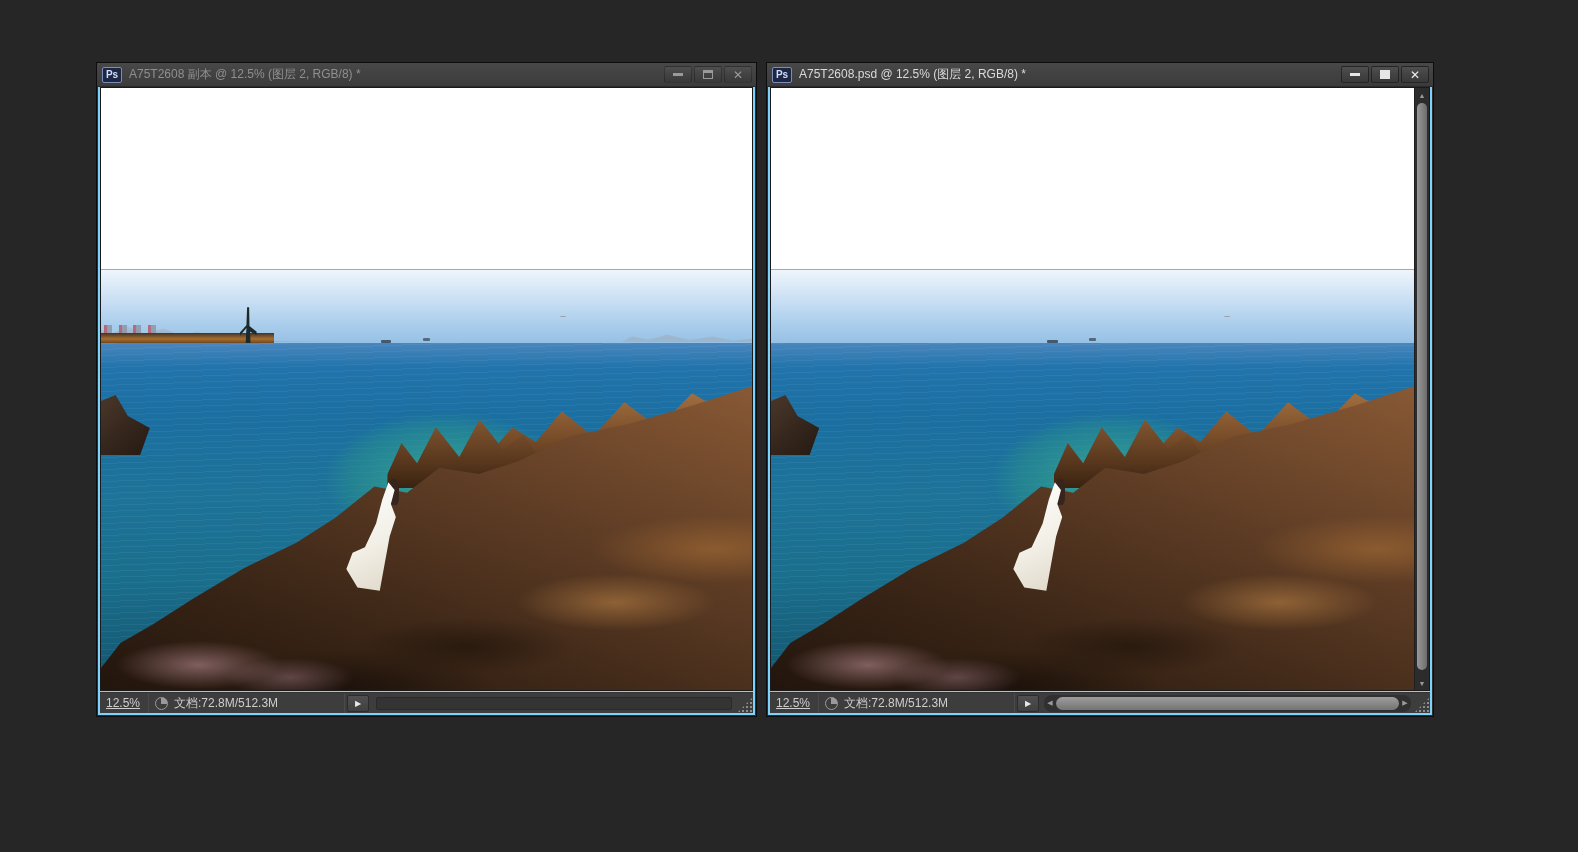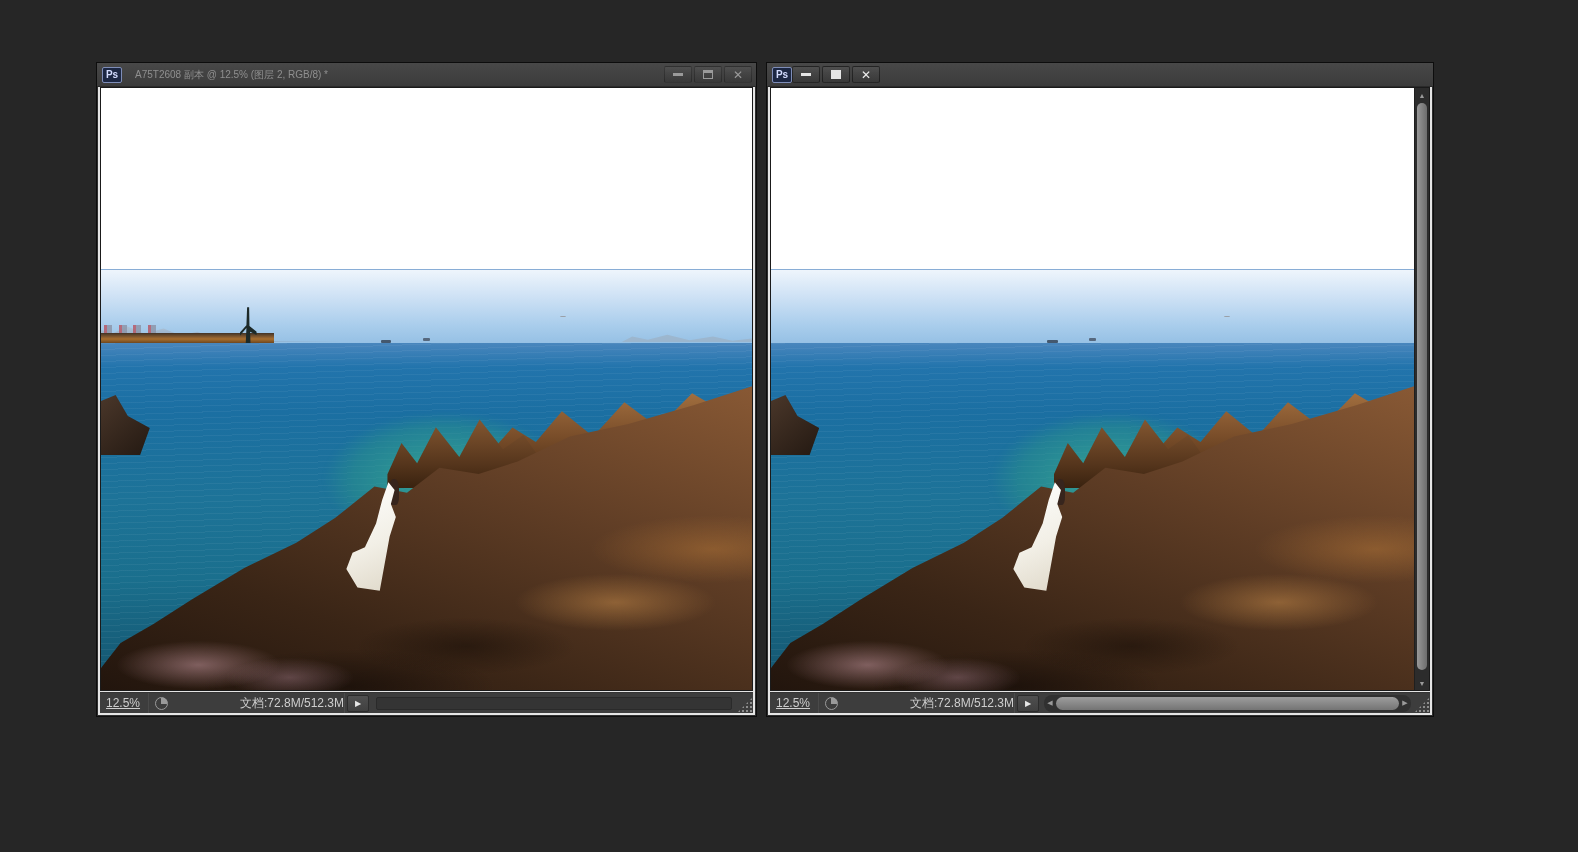--- a/index.html
+++ b/index.html
@@ -1,32 +1,32 @@
 <!DOCTYPE html>
 <html><head>
 <meta charset="utf-8">
 <style>
   * { margin:0; padding:0; box-sizing:border-box; }
   html,body { width:1578px; height:852px; overflow:hidden; }
   body { background:#262626; font-family:"Liberation Sans","DejaVu Sans",sans-serif; position:relative; }
 
   
-  .window { position:absolute; top:62px; height:655px; background:#e5e5e5;
+  .window { position:absolute; top:62px; height:655px; background:#7dd3fc;
             border:1px solid #0d0d0d; display:flex; flex-direction:column;
             box-shadow:0 0 0 1px #2f2f2f inset; }
   .window.left  { left:96px;  width:661px; }
   .window.right { left:766px; width:668px; }
 
   .titlebar { height:24px; flex:0 0 24px; display:flex; align-items:center;
               background:linear-gradient(#484848,#3b3b3b);
               border-bottom:1px solid #2a2a2a; padding:0 2px 0 5px; }
   .ps-badge { width:20px; height:16px; background:#1c2743; border:1px solid #7e8db8;
               color:#d4ddff; font-size:10px; font-weight:bold; line-height:14px;
               text-align:center; border-radius:2px; flex:0 0 auto; }
-  .title-text { flex:1; font-size:10px; margin-left:13px; white-space:nowrap;
+  .title-text { flex:1; font-size:12px; margin-left:7px; white-space:nowrap;
                 overflow:hidden; text-overflow:ellipsis; }
   .window.inactive .title-text { color:#8f8f8f; }
   .window.active   .title-text { color:#dadada; }
 
   .win-controls { display:flex; align-items:center; gap:2px; flex:0 0 auto; margin-right:2px; }
   .win-btn { width:28px; height:17px; border:1px solid rgba(0,0,0,.45); border-radius:2px;
              background:linear-gradient(rgba(255,255,255,.05),rgba(0,0,0,.08));
              display:flex; align-items:center; justify-content:center; cursor:pointer; }
   .window.inactive .win-btn { border-color:rgba(0,0,0,.25); }
   .glyph-min { width:10px; height:3px; background:#9a9a9a; }
@@ -107,21 +107,21 @@
               background:linear-gradient(90deg,#989898,#6d6d6d); cursor:grab; }
 
   
   .statusbar { flex:0 0 21px; margin:1px 3px 3px; display:flex; align-items:center;
                background:#3d3d3d; border-top:1px solid #333; font-size:12px; color:#cecece; }
   .zoom-field { flex:0 0 auto; padding:0 8px 0 6px; cursor:text;text-decoration:underline; }
   .sb-div { width:1px; height:100%; background:#2c2c2c; border-right:1px solid #4a4a4a; flex:0 0 auto; }
   .pie-icon { flex:0 0 auto; width:13px; height:13px; margin:0 6px; border-radius:50%;
               border:1px solid #9a9a9a;
               background:conic-gradient(#9a9a9a 0 100deg, rgba(0,0,0,0) 100deg 360deg); cursor:pointer; }
-  .doc-info { flex:0 0 auto; width:170px; text-align:right; white-space:nowrap; }
+  .doc-info { flex:0 0 auto; width:170px; text-align:left; white-space:nowrap; }
   .flyout-btn { flex:0 0 auto; width:22px; height:17px; margin:0 2px;
                 display:flex; align-items:center; justify-content:center;
                 background:linear-gradient(#4f4f4f,#404040); border:1px solid #2c2c2c;
                 border-radius:2px; color:#e8e8e8; font-size:8px; cursor:pointer; }
   .htrack-empty { flex:1; height:13px; margin:0 5px; background:#343434;
                   border:1px solid #2a2a2a; border-radius:2px; }
   .hscroll { flex:1; display:flex; align-items:center; height:17px; margin:0 3px;
              background:#303030; border-radius:8px; }
   .hs-arrow { flex:0 0 12px; text-align:center; color:#9a9a9a; font-size:7px; cursor:pointer; }
   .hs-thumb { flex:1; height:13px; border-radius:7px;
@@ -180,20 +180,21 @@
     <div class="sb-div"></div>
     <div class="flyout-btn">▶</div>
     <div class="htrack-empty"></div>
     <div class="grip"></div>
   </div>
 </div>
 
 <div class="window right active">
   <div class="titlebar">
     <div class="ps-badge">Ps</div>
+    <div class="title-text">A75T2608.psd @ 12.5% (图层 2, RGB/8) *</div>
     <div class="win-controls">
       <div class="win-btn">
           <span class="glyph-min"></span>
         </div>
       <div class="win-btn">
           <span class="glyph-restore"></span>
         </div>
       <div class="win-btn">
           <span class="glyph-close">✕</span>
         </div>

